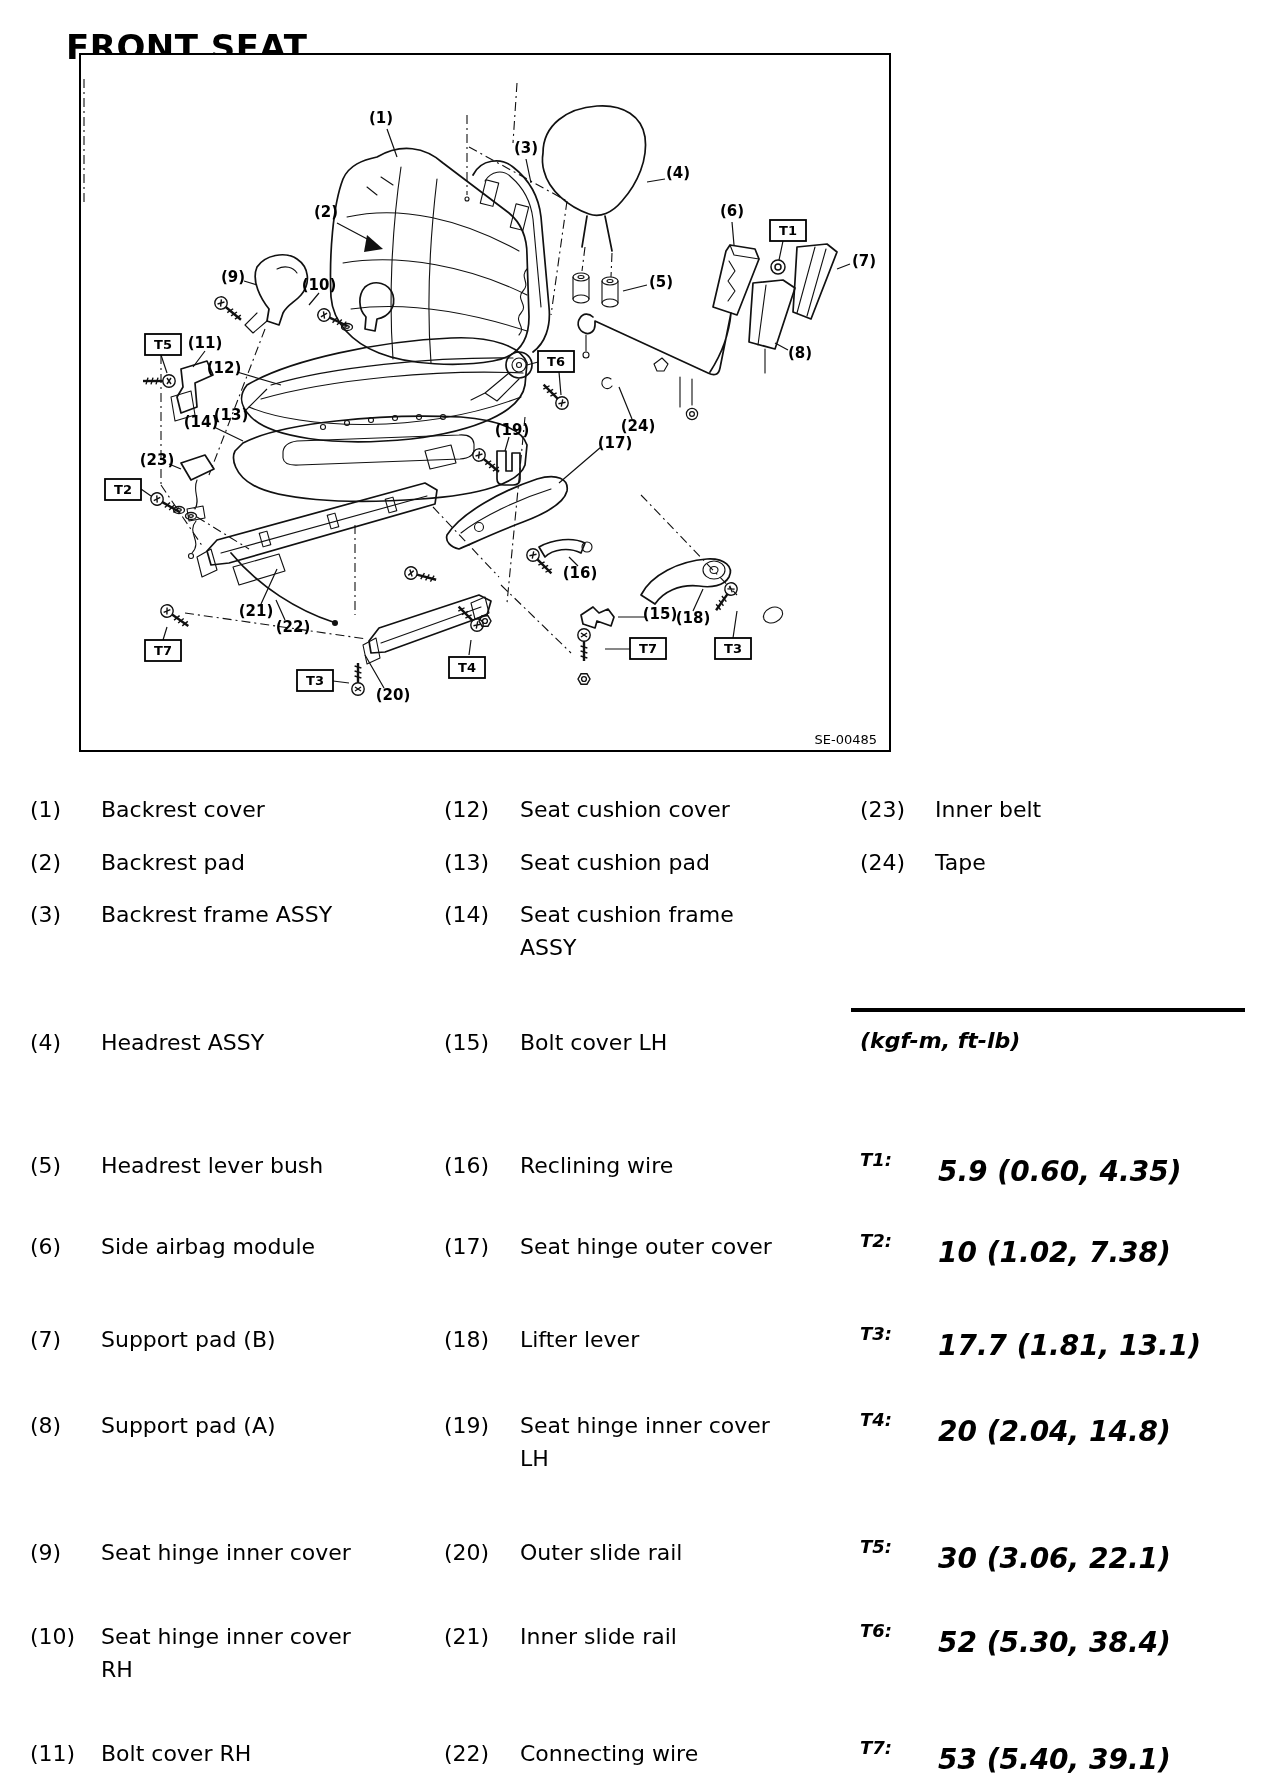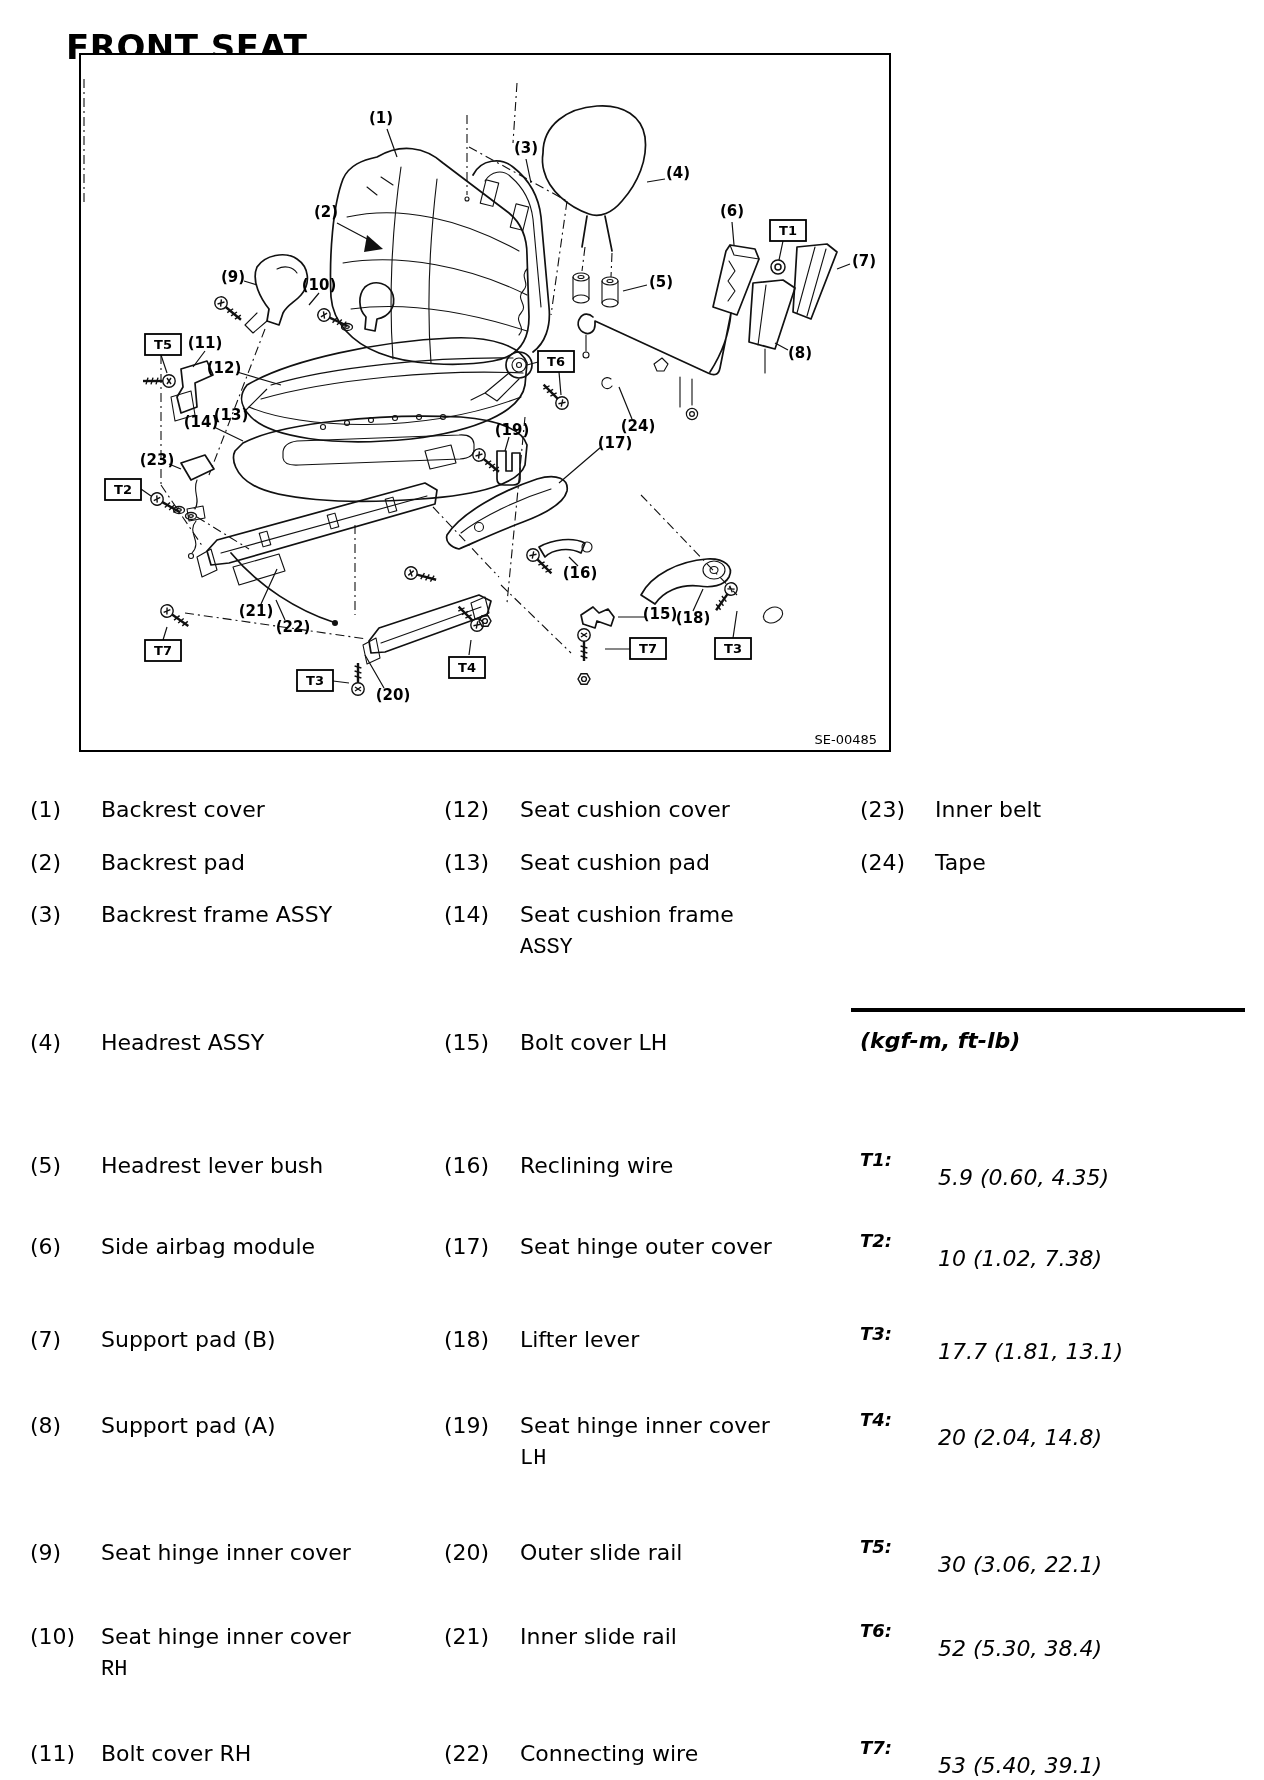--- a/index.html
+++ b/index.html
@@ -15,25 +15,25 @@
   .callout{font:bold 15px "DejaVu Sans",sans-serif;fill:#000;}
   .tbox{fill:#fff;stroke:#000;stroke-width:1.8;}
   .tboxtxt{font:bold 13px "DejaVu Sans",sans-serif;fill:#000;text-anchor:middle;}
   .figcode{font:13px "DejaVu Sans",sans-serif;fill:#000;text-anchor:end;}
   
   .row{position:absolute;left:0;width:1264px;height:0;}
   .pn,.pt{position:absolute;top:0;font-size:22px;line-height:33px;white-space:nowrap;}
   .c1n{left:30px;}  .c1t{left:101px;}
   .c2n{left:444px;} .c2t{left:520px;}
   .c3n{left:860px;} .c3t{left:935px;}
-  .l2{display:block;font-family:Liberation Mono, monospace;}
+  .l2{display:block;}
   .tq-rule{position:absolute;left:851px;top:1008px;width:394px;height:4px;background:#000;}
   .tq-head{position:absolute;left:860px;top:1024px;font-size:22px;font-weight:bold;font-style:italic;line-height:34px;white-space:nowrap;}
   .tq-label{position:absolute;left:860px;top:0;font-size:18px;font-weight:bold;font-style:italic;white-space:nowrap;}
-  .tq-val{position:absolute;left:938px;top:16px;font-size:22px;font-weight:normal;font-style:italic;white-space:nowrap;}
+  .tq-val{position:absolute;left:938px;top:6px;font-size:28px;font-weight:bold;font-style:italic;white-space:nowrap;}
 </style>
 </head>
 <body>
 
 <h1 class="page-title">FRONT SEAT</h1>
 
 <div class="dbox">
 <svg viewBox="0 0 808 695">
   <defs>
     <g id="screw" fill="none" stroke="#111" stroke-width="1.4">

